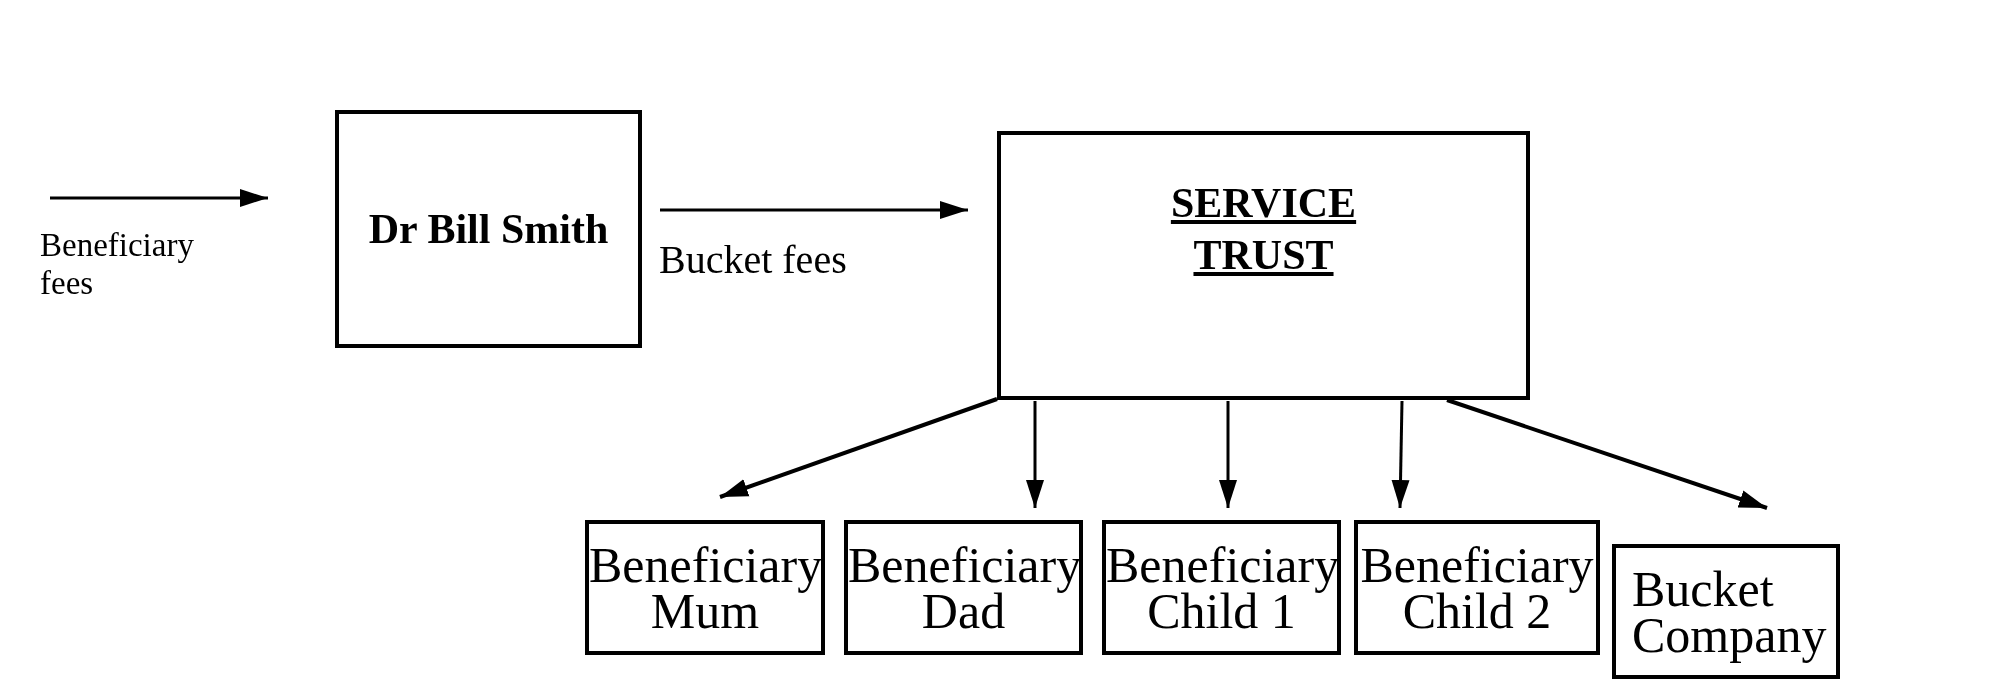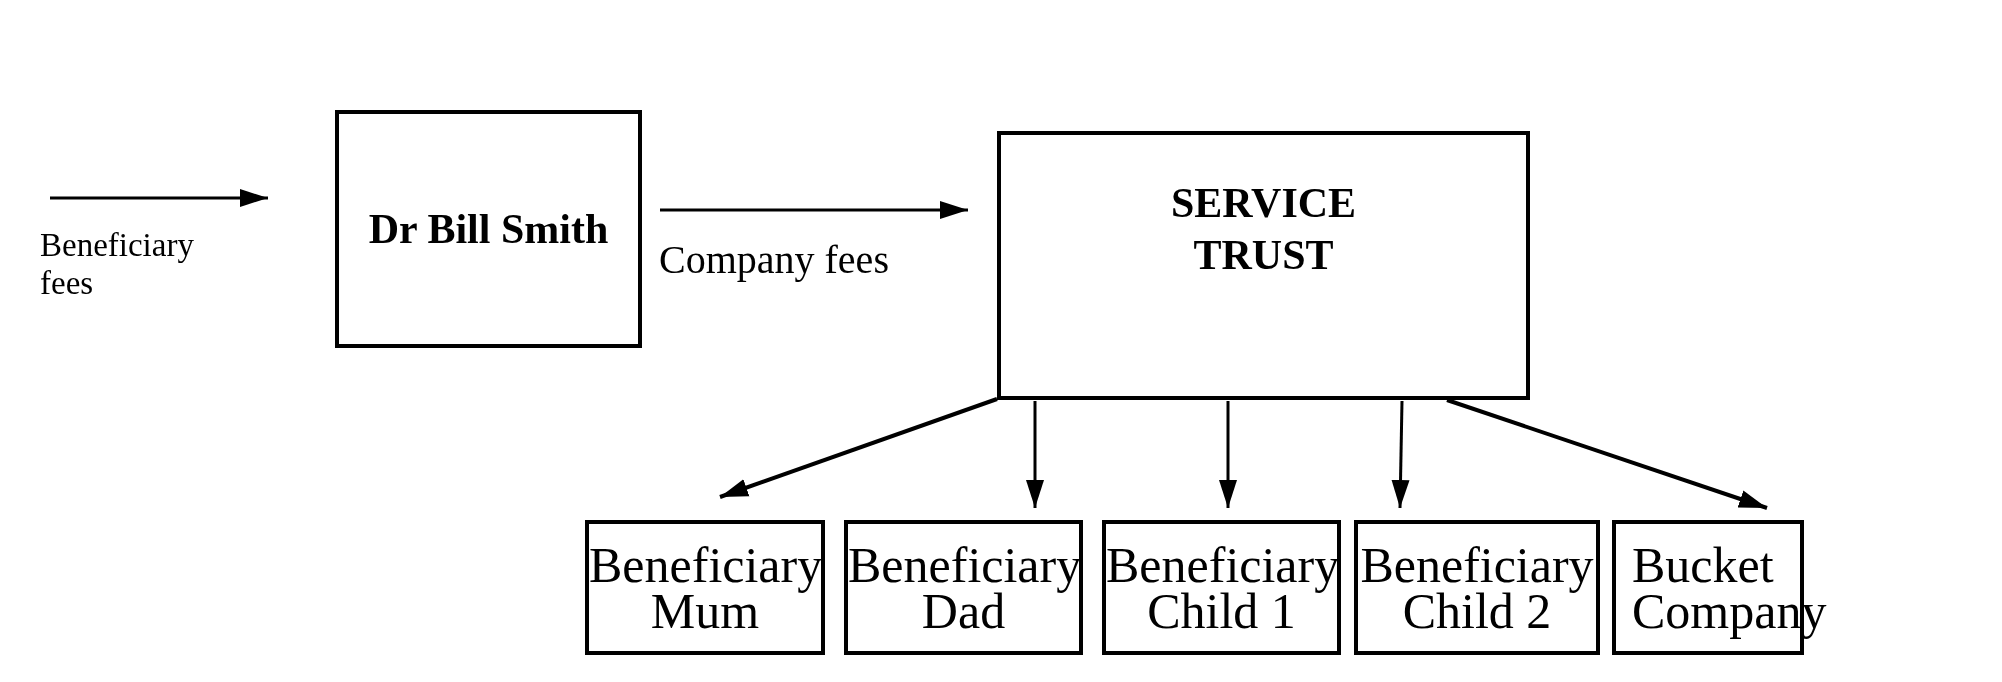--- a/index.html
+++ b/index.html
@@ -54,36 +54,37 @@
     left: 997px; top: 131px;
     width: 533px; height: 269px;
     justify-content: flex-start;
     text-align: center;
   }
   #trust-box .node-label {
     padding-top: 42px;
     font-weight: bold;
     font-size: 42px;
     line-height: 52px;
+    text-decoration: underline;
   }
 
   .beneficiary-box {
     top: 520px;
     height: 135px;
     text-align: center;
   }
   .beneficiary-box .node-label {
     font-size: 50px;
     line-height: 46px;
   }
   #beneficiary-box-0 { left: 585px;  width: 240px; }
   #beneficiary-box-1 { left: 844px;  width: 239px; }
   #beneficiary-box-2 { left: 1102px; width: 239px; }
   #beneficiary-box-3 { left: 1354px; width: 246px; }
-  #beneficiary-box-4 { left: 1612px; width: 192px; text-align: left; }
+  #beneficiary-box-4 { left: 1612px; width: 228px; text-align: left; margin-top: 24px; }
   #beneficiary-box-4 .node-label { padding-left: 16px; }
 
   .flow-label {
     position: absolute;
     white-space: pre-line;
   }
   #professional-fees-label {
     left: 40px; top: 226px;
     font-size: 33px;
     line-height: 38px;
@@ -110,21 +111,21 @@
     <line x1="997" y1="399" x2="720" y2="497" stroke-width="4" marker-end="url(#ah)"></line>
     <line x1="1035" y1="401" x2="1035" y2="508" stroke-width="3" marker-end="url(#ah)"></line>
     <line x1="1228" y1="401" x2="1228" y2="508" stroke-width="3" marker-end="url(#ah)"></line>
     <line x1="1402" y1="401" x2="1400" y2="508" stroke-width="3" marker-end="url(#ah)"></line>
     <line x1="1447" y1="400" x2="1767" y2="508" stroke-width="4" marker-end="url(#ah)"></line>
   </svg>
 
   <div class="flow-label" id="professional-fees-label">Beneficiary
 fees</div>
 
-  <div class="flow-label" id="service-fees-label">Company fees</div>
+  <div class="flow-label" id="service-fees-label">Bucket fees</div>
 
   <div class="node-box" id="practitioner-box">
     <div class="node-label">Dr Bill Smith</div>
   </div>
 
   <div class="node-box" id="trust-box">
     <div class="node-label">SERVICE
 TRUST</div>
   </div>
 

